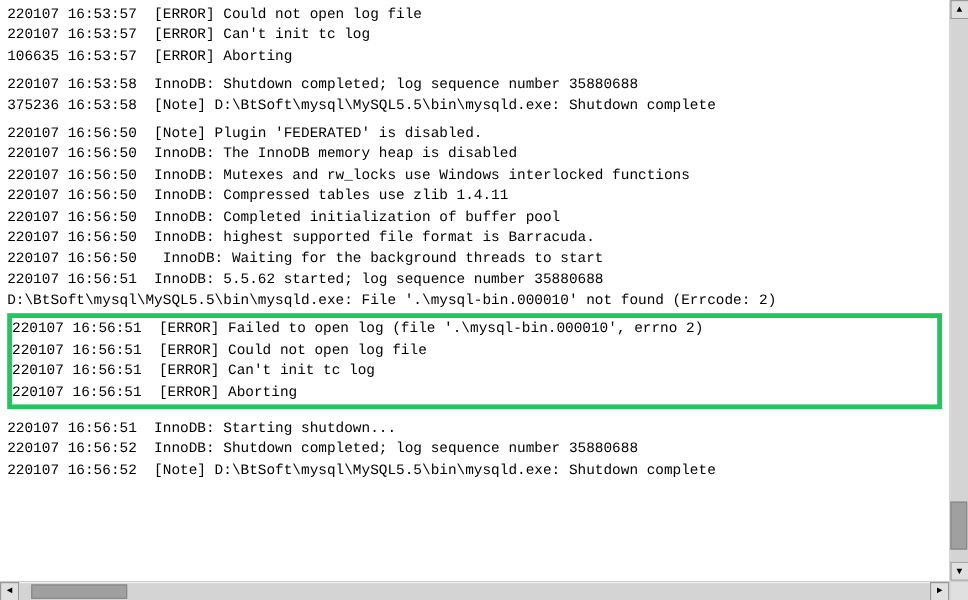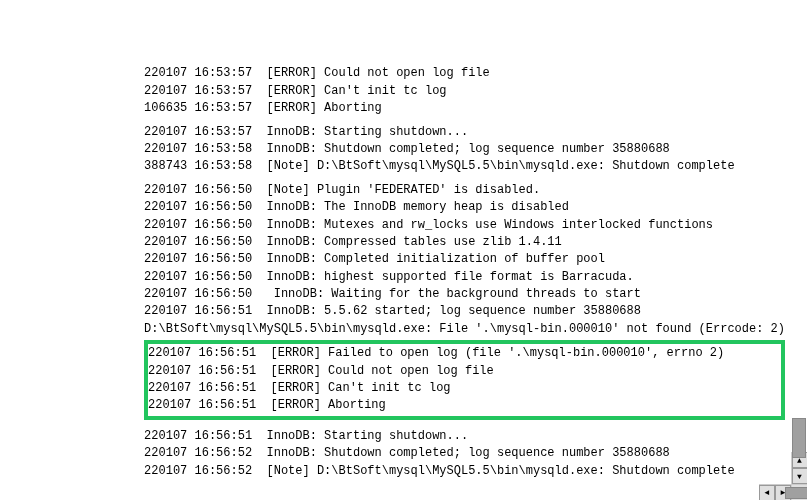--- a/index.html
+++ b/index.html
@@ -1,19 +1,18 @@
 <!DOCTYPE html>
 <html><head>
   <meta charset="utf-8">
   <style>
     * {
       margin: 0;
       padding: 0;
       box-sizing: border-box;
-      align-items: flex-end;
     }
 
     body {
       width: 807px;
       height: 500px;
       background: #ffffff;
       font-family: 'Courier New', Courier, monospace;
       font-size: 12px;
       overflow: hidden;
       display: flex;
@@ -152,23 +151,22 @@
 
 <div class="terminal-container">
   <div class="log-content">
 
     <div class="log-line error">220107 16:53:57  [ERROR] Could not open log file</div>
     <div class="log-line error">220107 16:53:57  [ERROR] Can't init tc log</div>
     <div class="log-line error">106635 16:53:57  [ERROR] Aborting</div>
 
     <div class="spacer"></div>
 
-    <div class="log-line">220107 16:53:57  InnoDB: Starting shutdown...</div>
     <div class="log-line">220107 16:53:58  InnoDB: Shutdown completed; log sequence number 35880688</div>
-    <div class="log-line">388743 16:53:58  [Note] D:\BtSoft\mysql\MySQL5.5\bin\mysqld.exe: Shutdown complete</div>
+    <div class="log-line">375236 16:53:58  [Note] D:\BtSoft\mysql\MySQL5.5\bin\mysqld.exe: Shutdown complete</div>
 
     <div class="spacer"></div>
 
     <div class="log-line">220107 16:56:50  [Note] Plugin 'FEDERATED' is disabled.</div>
     <div class="log-line">220107 16:56:50  InnoDB: The InnoDB memory heap is disabled</div>
     <div class="log-line">220107 16:56:50  InnoDB: Mutexes and rw_locks use Windows interlocked functions</div>
     <div class="log-line">220107 16:56:50  InnoDB: Compressed tables use zlib 1.4.11</div>
     <div class="log-line">220107 16:56:50  InnoDB: Completed initialization of buffer pool</div>
     <div class="log-line">220107 16:56:50  InnoDB: highest supported file format is Barracuda.</div>
     <div class="log-line">220107 16:56:50   InnoDB: Waiting for the background threads to start</div>

